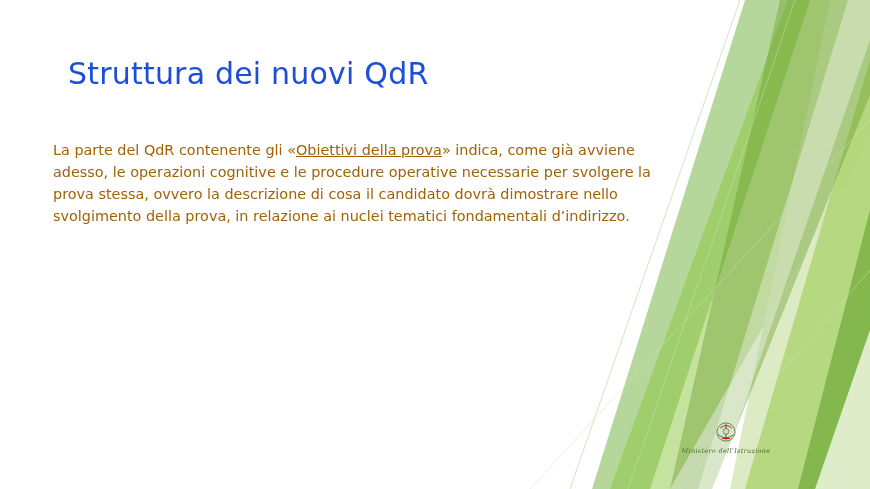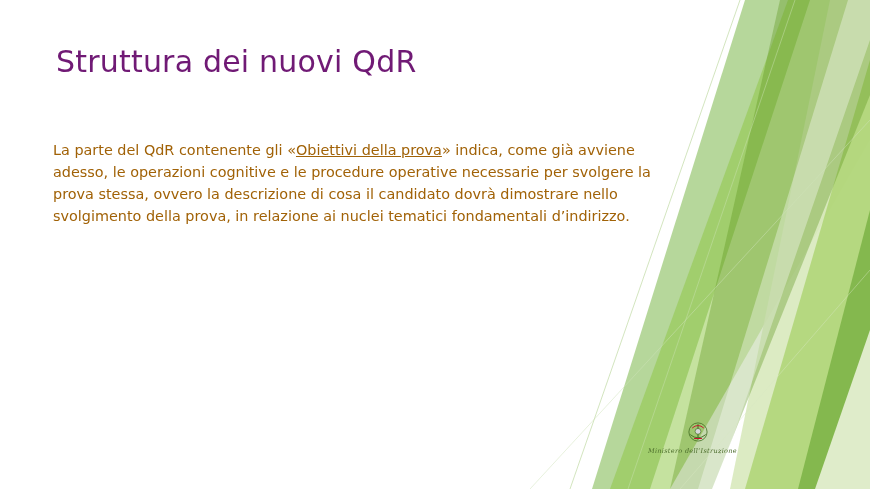--- a/index.html
+++ b/index.html
@@ -28,45 +28,46 @@
     height: 489px;
     pointer-events: none;
   }
   .slide-title {
     position: absolute;
     left: 52px;
     top: 40px;
     font-family: "DejaVu Sans", sans-serif;
     font-size: 30px;
     font-weight: normal;
-    color: #701a75;
+    color: #1d4ed8;
     letter-spacing: 0.2px;
     line-height: 1.2;
-    margin: 4px;
+    margin: 16px;
   }
   .body-text {
     position: absolute;
     left: 53px;
     top: 140px;
     width: 615px;
     font-family: "DejaVu Sans", sans-serif;
     font-size: 14.4px;
     line-height: 1.52;
     color: #a16207;
     text-align: left;
   }
   .body-text .emph {
     text-decoration: underline;
   }
   .logo {
     position: absolute;
-    right: 122px;
+    right: 94px;
     bottom: 18px;
     width: 100px;
     height: 52px;
+    text-align: center;
     pointer-events: none;
   }
   .logo-emblem {
     width: 26px;
     height: 26px;
     margin: 0 auto 2px auto;
     position: relative;
   }
   .logo-caption {
     font-family: "DejaVu Serif", serif;

